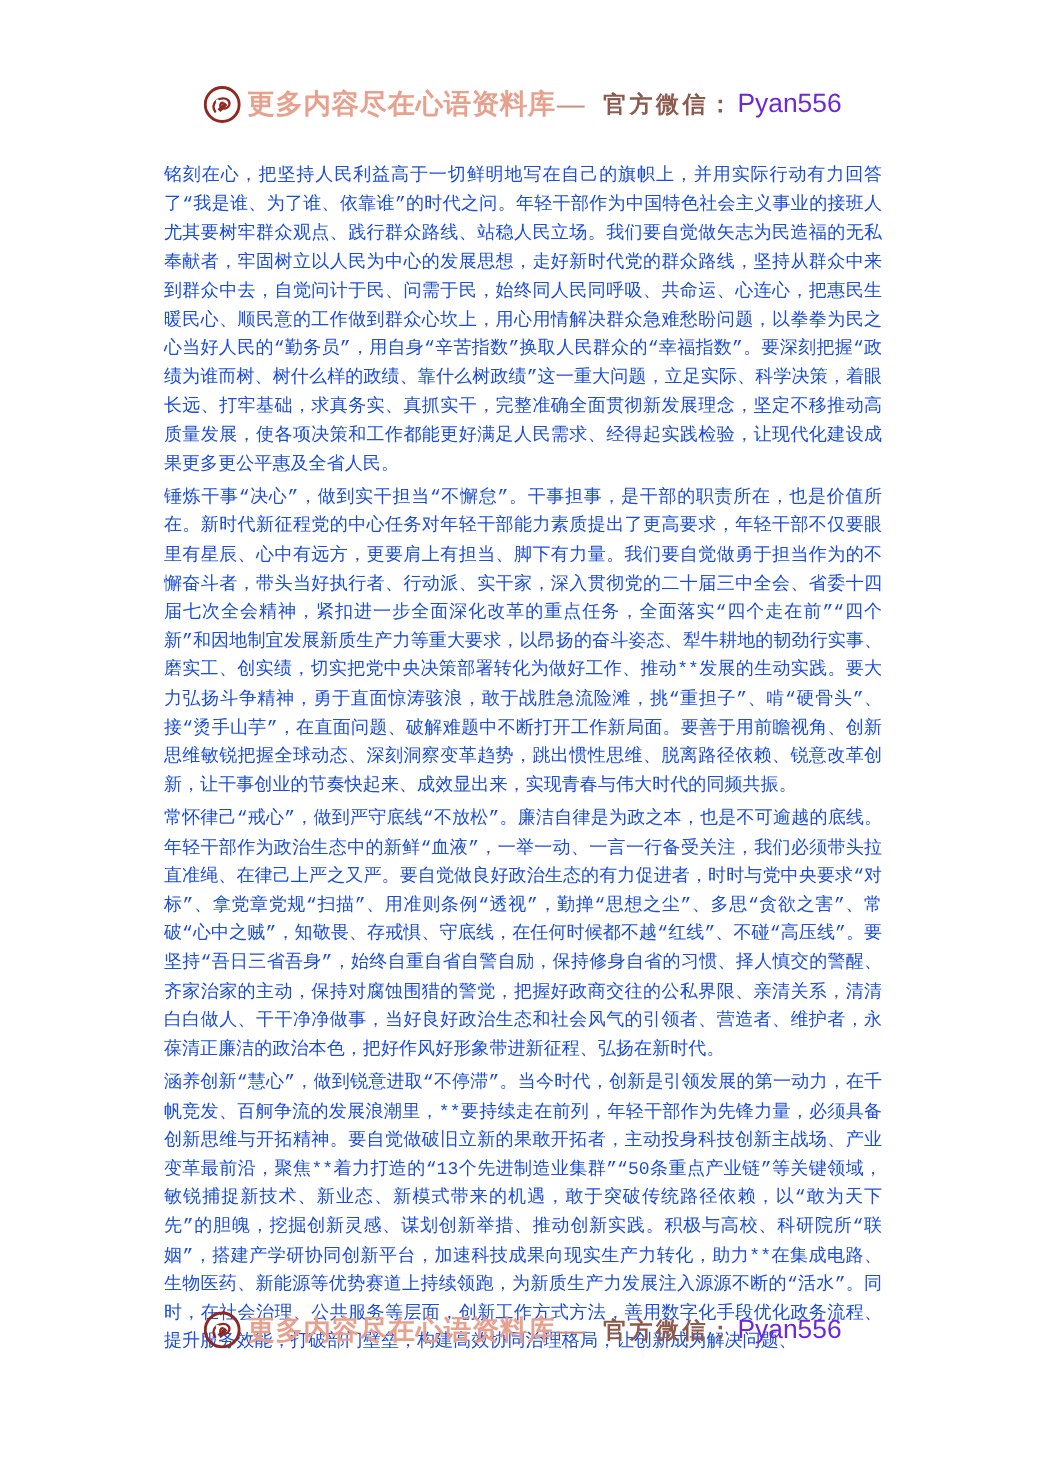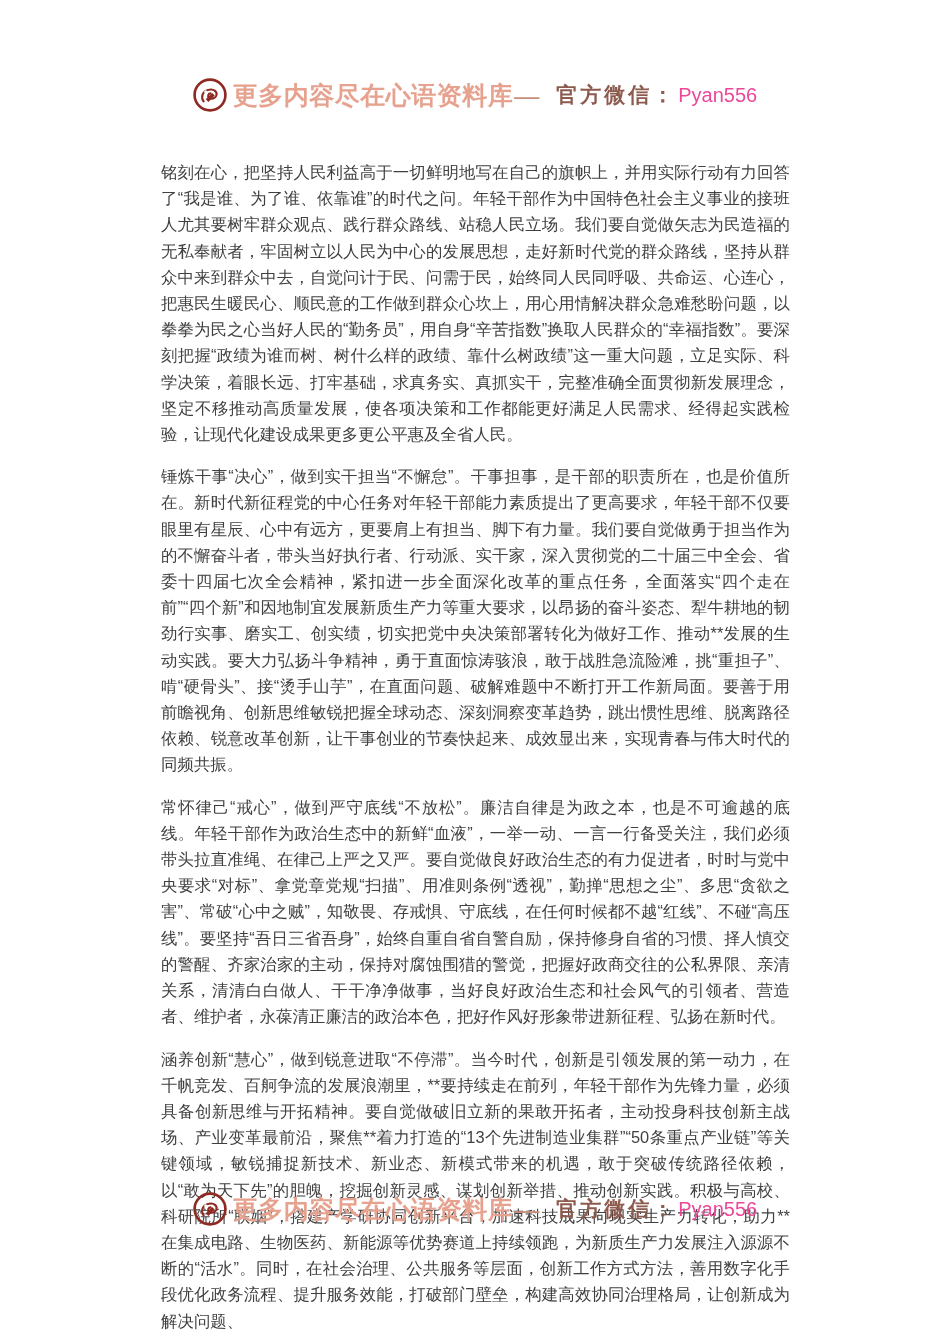--- a/index.html
+++ b/index.html
@@ -58,42 +58,42 @@
     font-family: "Liberation Serif", "DejaVu Serif", serif;
     font-size: 21px;
     font-weight: 700;
     color: #8d5a4e;
     letter-spacing: 3px;
     line-height: 1;
     margin-left: 16px;
   }
   .wm-id {
     font-family: "Liberation Sans", "DejaVu Sans", sans-serif;
-    font-size: 20px;
+    font-size: 24px;
     font-weight: 400;
-    color: #ec4899;
+    color: #6d28d9;
     letter-spacing: 0px;
     line-height: 1;
     margin-left: 2px;
   }
 
   
   .doc-body {
     position: absolute;
     left: 145px;
     top: 143px;
     width: 661px;
   }
   .doc-para {
-    margin: 16px;
+    margin: 4px;
     padding: 0;
-    font-family: Liberation Sans, sans-serif;
+    font-family: Liberation Mono, monospace;
     font-size: 16.4px;
     line-height: 26.2px;
-    color: #404040;
+    color: #1d4ed8;
     text-align: justify;
     text-justify: inter-ideograph;
     text-indent: 0;
     word-break: break-all;
     letter-spacing: 0.05px;
   }
 </style>
 </head>
 <body>
 

